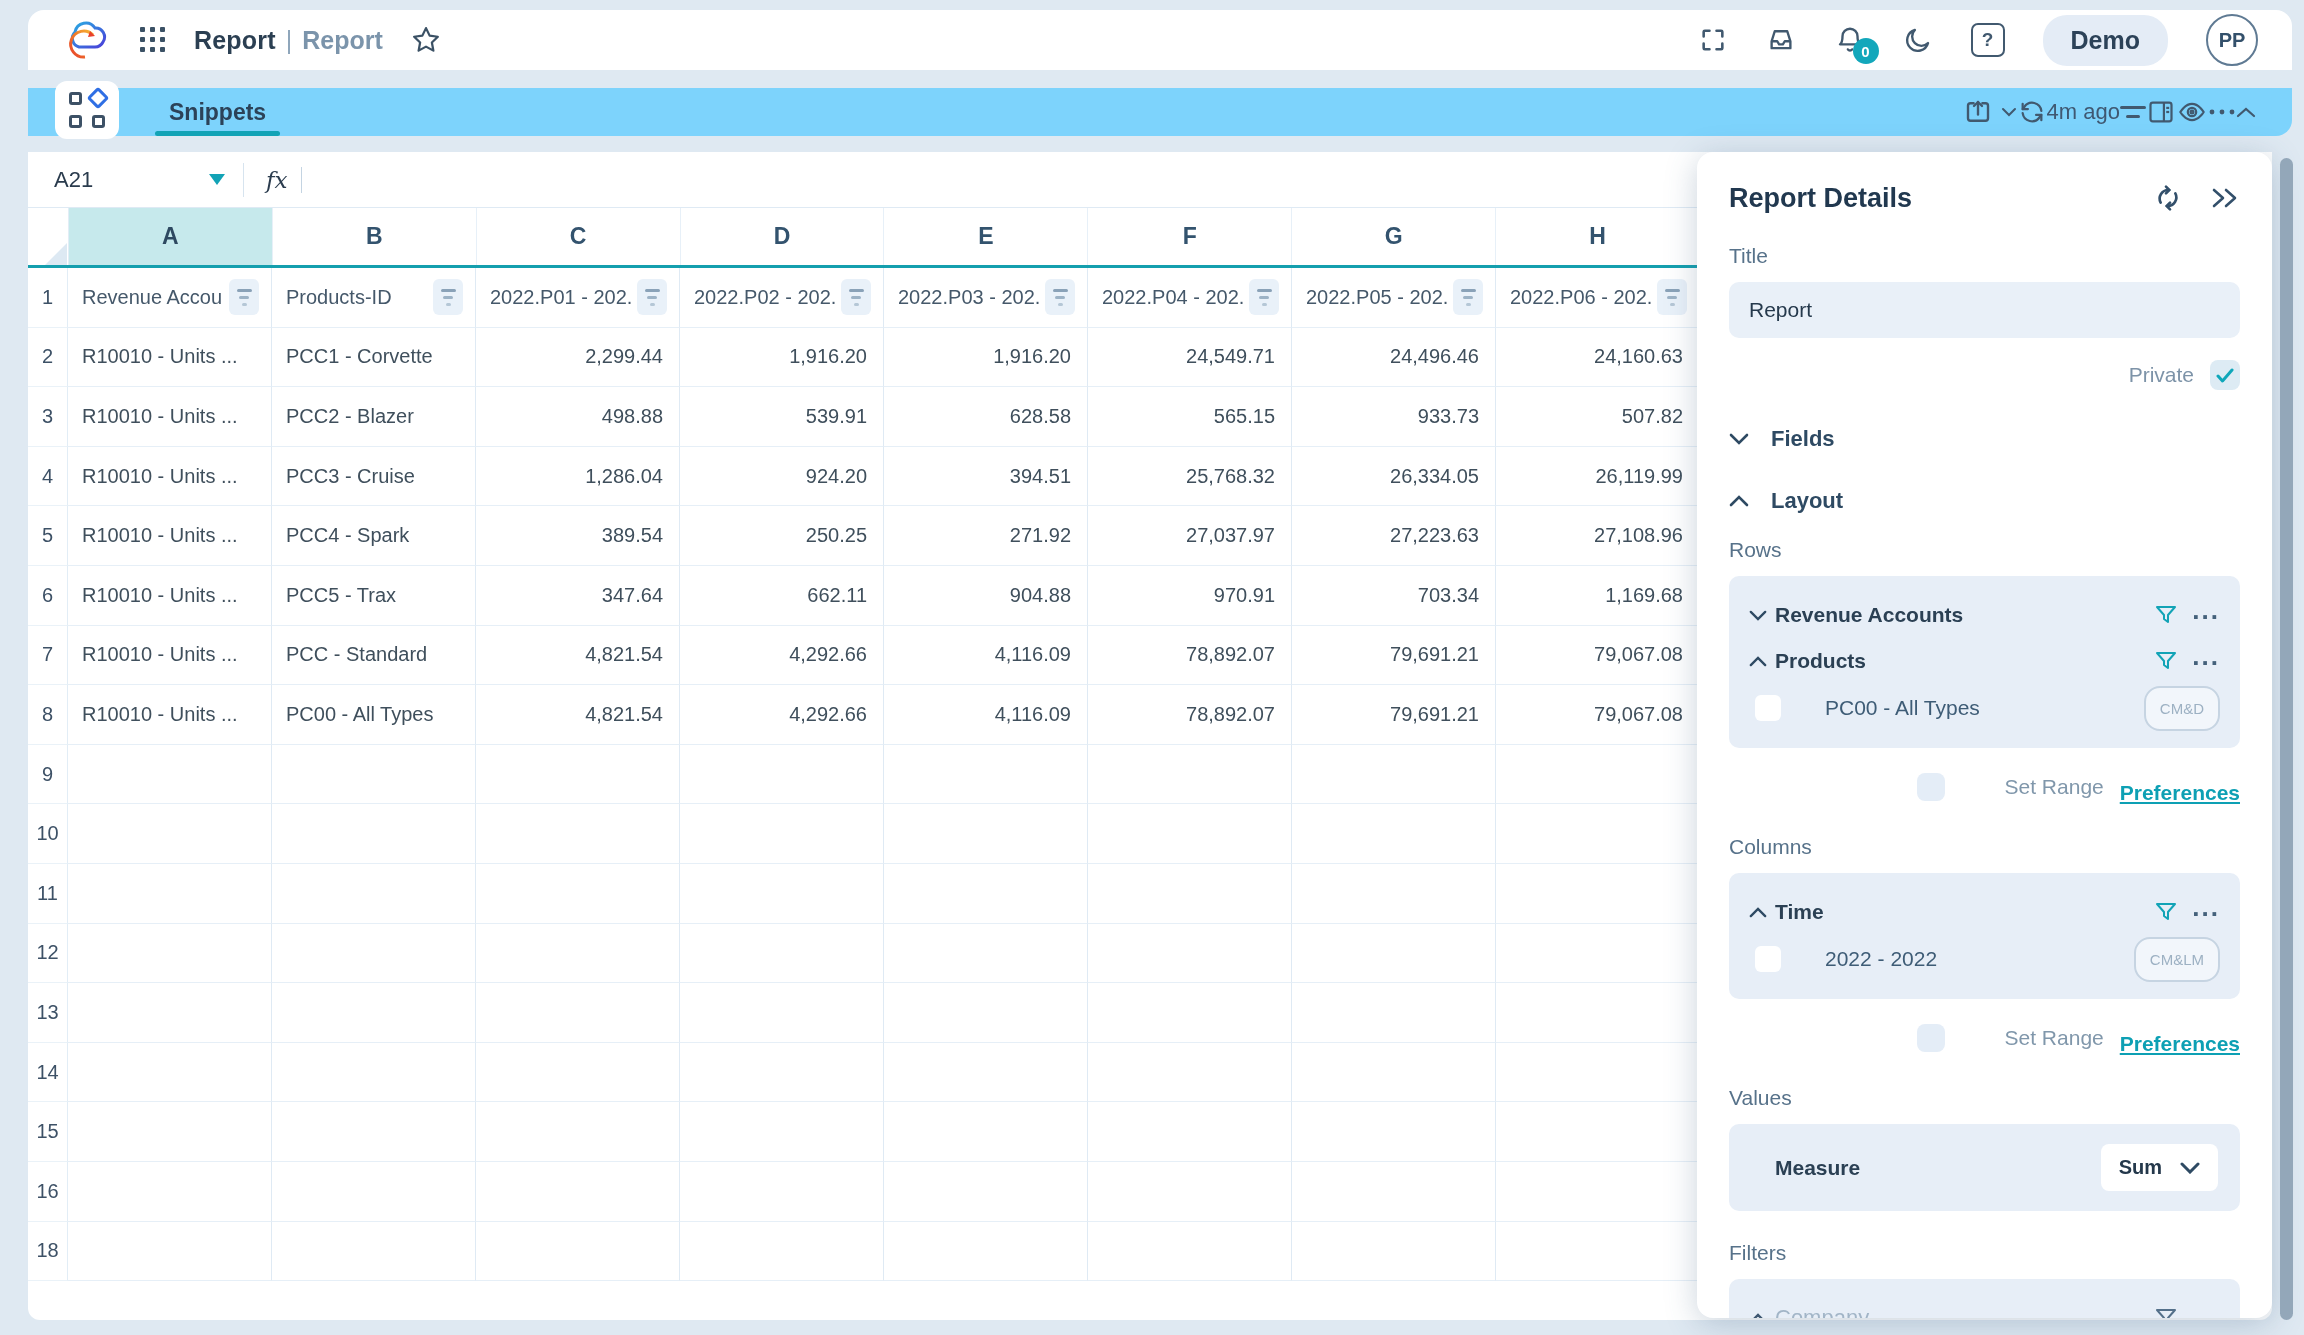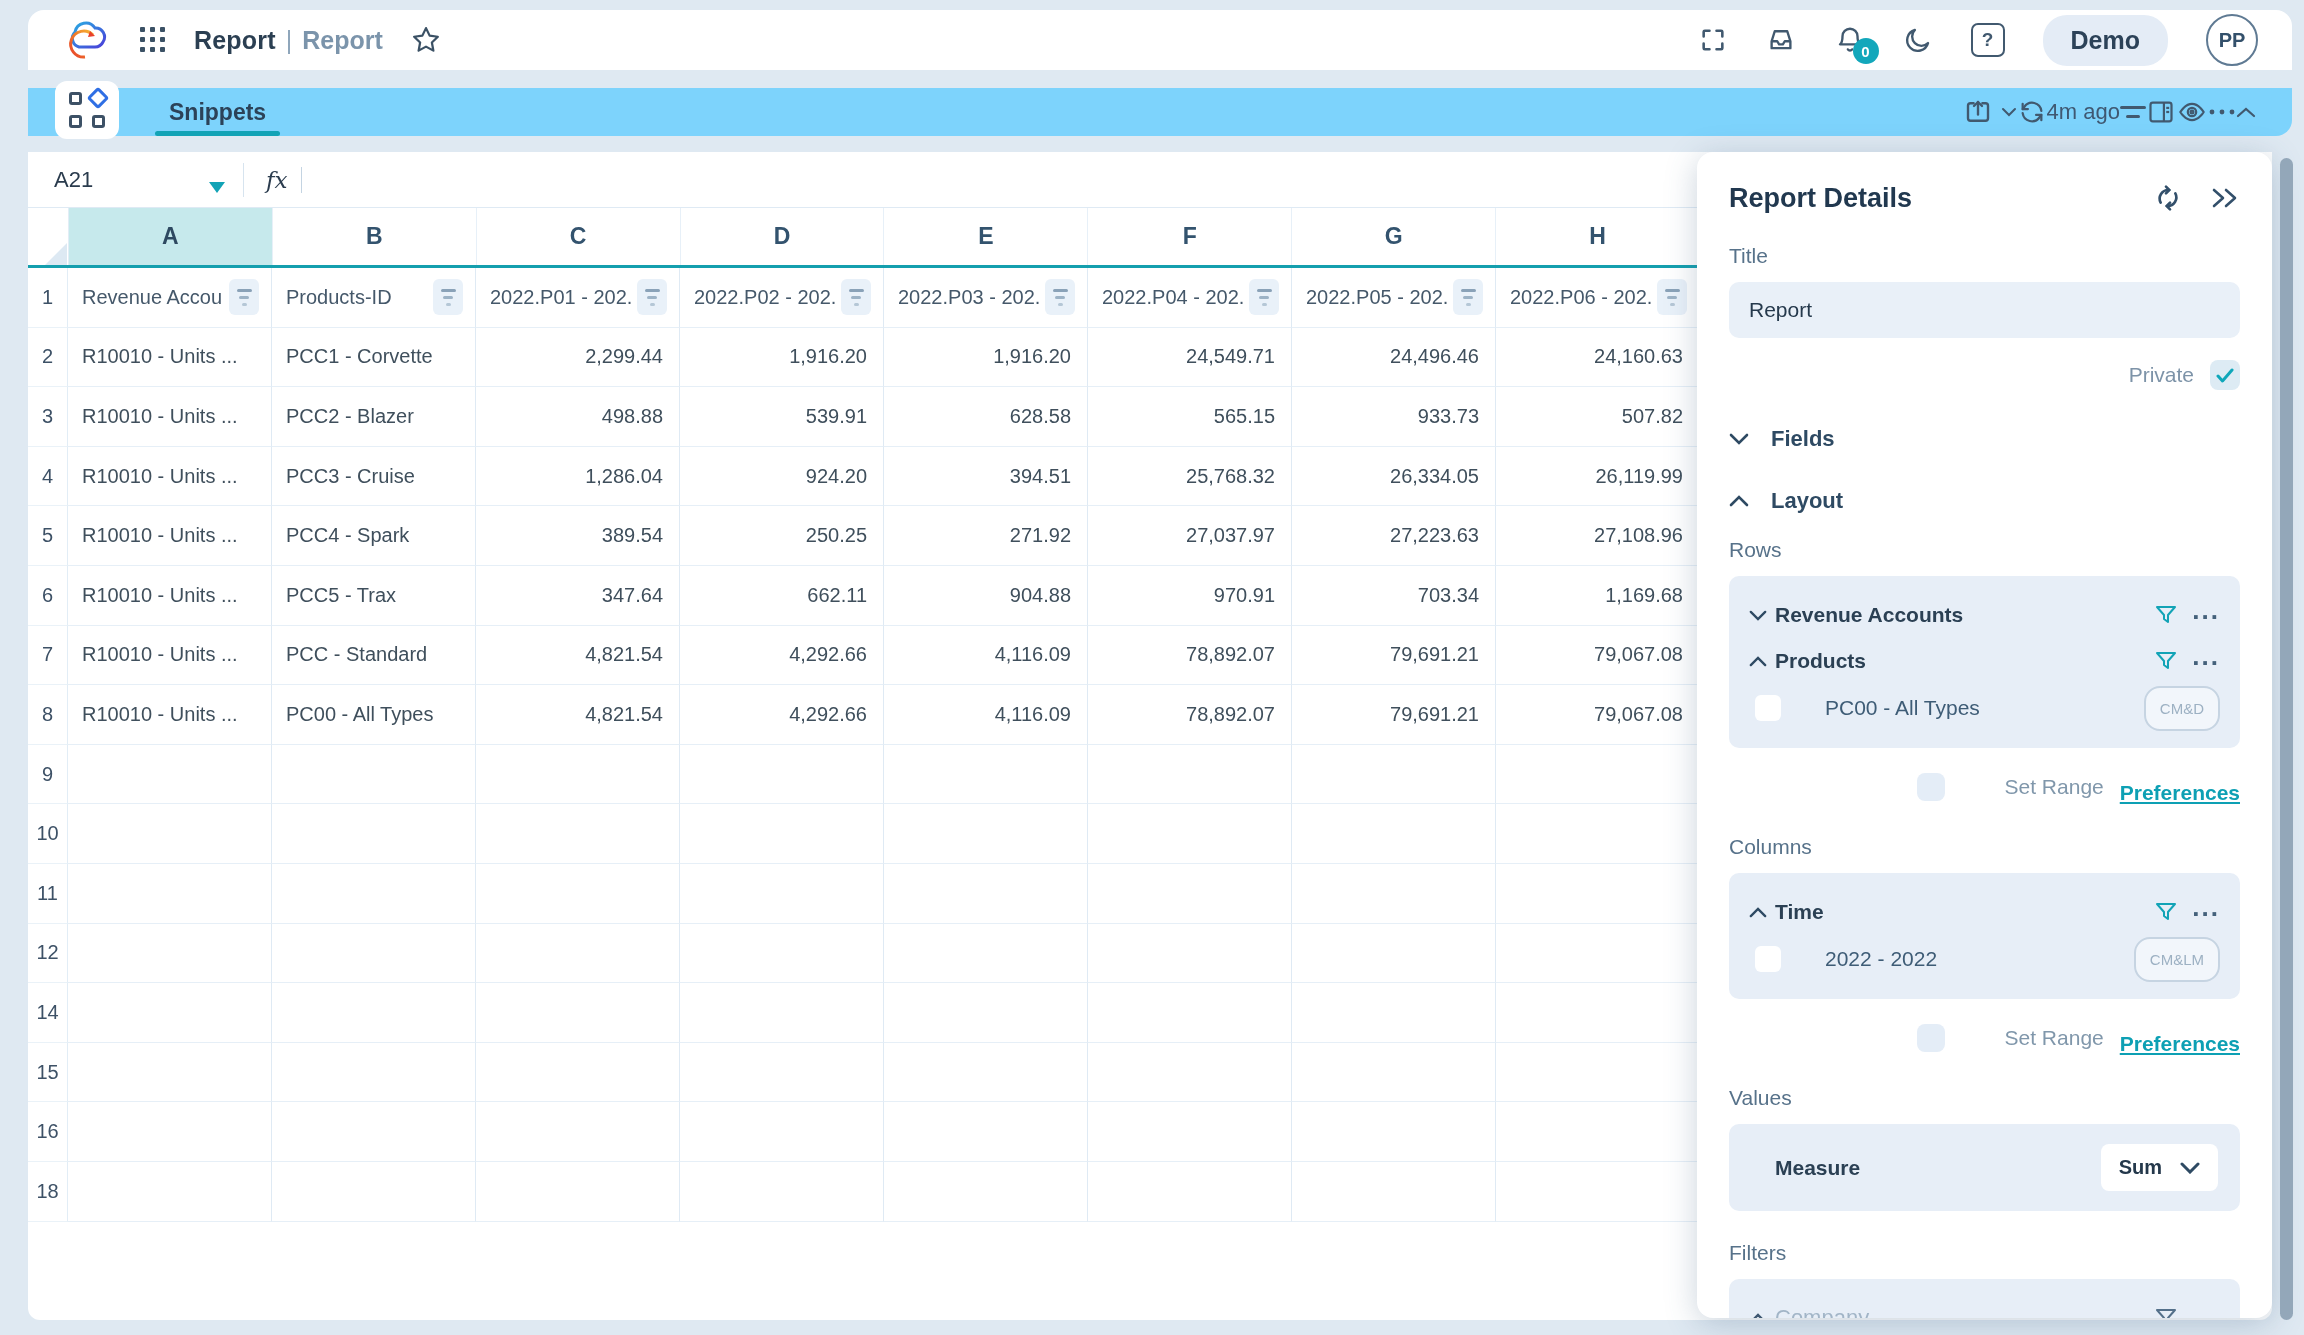--- a/index.html
+++ b/index.html
@@ -46,21 +46,21 @@
   .tab-underline{position:absolute;left:-6px;right:-6px;bottom:0;height:5px;background:#12a3b6;border-radius:3px;}
   .toolbar-right{display:flex;align-items:center;color:#41596f;}
   .updated{font-size:22px;color:#3f5872;}
   .export-group{display:flex;align-items:center;gap:8px;}
   .filter-lines{display:flex;flex-direction:column;align-items:center;gap:6px;}
   .filter-lines i{display:block;height:3px;border-radius:2px;background:#41596f;}
   
   .content{position:absolute;left:28px;top:152px;width:2244px;height:1168px;background:#fff;
     border-radius:0 0 12px 12px;overflow:hidden;}
   .fxbar{height:55px;display:flex;align-items:center;border-bottom:1px solid #dfeaf4;}
-  .cellref{width:215px;display:flex;align-items:flex-end;justify-content:space-between;
+  .cellref{width:215px;display:flex;align-items:center;justify-content:space-between;
     padding:0 18px 0 26px;box-sizing:border-box;}
   .cellref-text{font-size:22px;color:#2a3b4d;}
   .dd-tri{width:0;height:0;border-left:8px solid transparent;border-right:8px solid transparent;
     border-top:11px solid #12a3b6;}
   .fx-divider{width:1px;height:34px;background:#d7e4ef;}
   .fx{font-family:"DejaVu Serif",serif;font-style:italic;font-size:23px;color:#2b3c4e;margin-left:22px;}
   .fx-caret{width:1px;height:26px;background:#c4d4e2;margin-left:14px;}
   
   .sheet{position:relative;width:1672px;}
   .letters-row{display:flex;height:57px;border-bottom:3px solid #149fae;}
@@ -484,20 +484,31 @@
       <div class="c"></div>
         <div class="c"></div>
         <div class="c"></div>
         <div class="c"></div>
         <div class="c"></div>
         <div class="c"></div>
         <div class="c"></div>
         <div class="c"></div>
     </div>
     <div class="trow">
+      <div class="rn">13</div>
+      <div class="c"></div>
+        <div class="c"></div>
+        <div class="c"></div>
+        <div class="c"></div>
+        <div class="c"></div>
+        <div class="c"></div>
+        <div class="c"></div>
+        <div class="c"></div>
+    </div>
+    <div class="trow">
       <div class="rn">14</div>
       <div class="c"></div>
         <div class="c"></div>
         <div class="c"></div>
         <div class="c"></div>
         <div class="c"></div>
         <div class="c"></div>
         <div class="c"></div>
         <div class="c"></div>
     </div>

